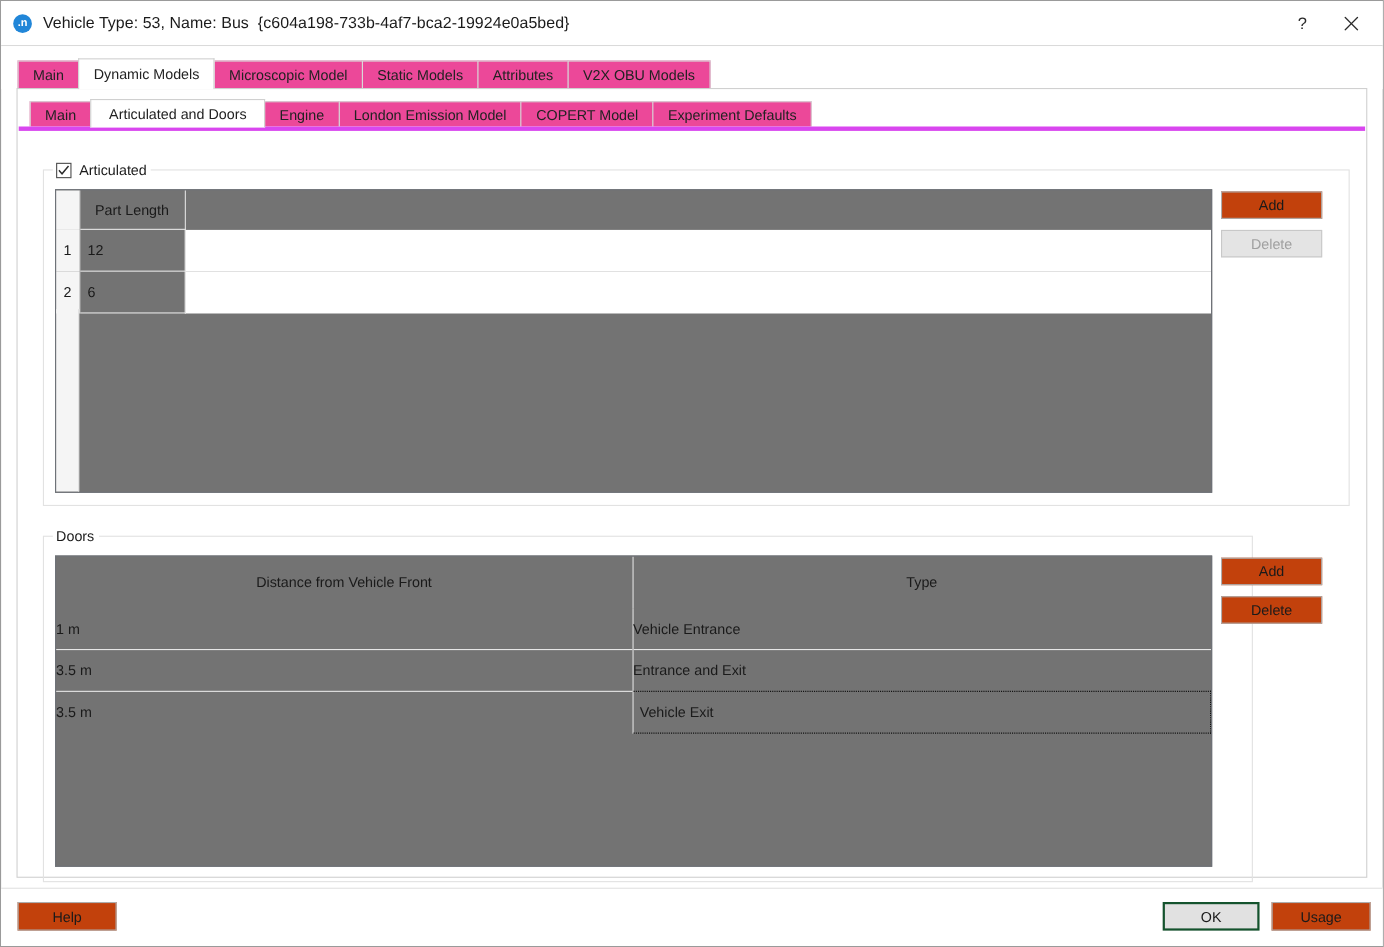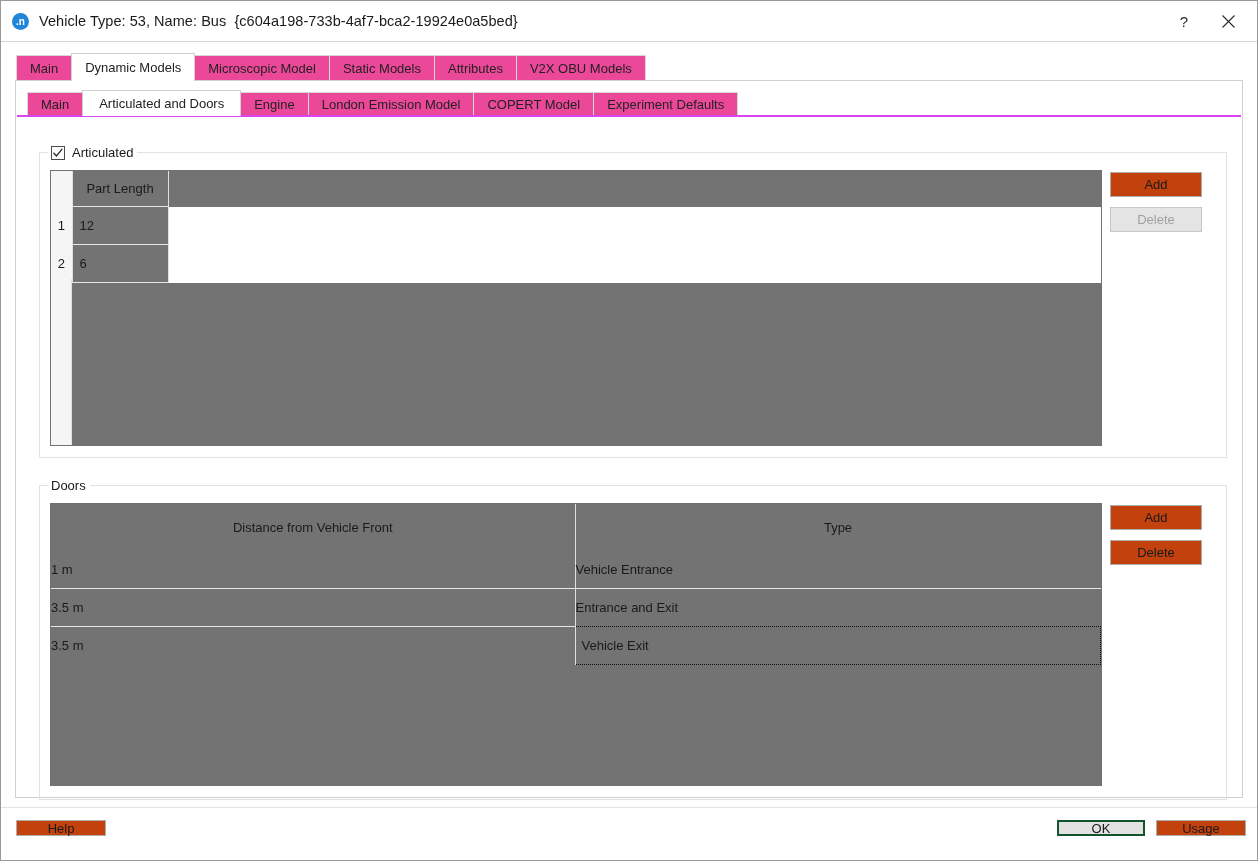--- a/index.html
+++ b/index.html
@@ -144,21 +144,21 @@
     display: flex;
     align-items: flex-end;
     height: 25px;
     box-sizing: content-box;
   }
   .inner-tabs .tab { height: 24px; line-height: 24px; font-size: 13px; }
   .inner-tabs .tab.selected { height: 26px; line-height: 26px; padding: 0 16px; }
 
   .inner-panel {
     flex: 1 1 auto;
-    border-top: 2px solid #d946ef;
+    border-top: 4px solid #d946ef;
     margin: -1px 1px 1px 1px;
     background: #ffffff;
     position: relative;
     min-height: 0;
     padding: 0;
   }
 
   
   .groupbox {
     position: absolute;
@@ -309,21 +309,21 @@
   .bottom-bar {
     flex: 0 0 52px;
     height: 52px;
     border-top: 1px solid #e2e2e2;
     margin-top: 9px;
     position: relative;
     background: #ffffff;
   }
   .bottom-bar .btn {
     position: absolute;
-    height: 16px;
+    height: 26px;
     top: 12px;
   }
   .btn-help   { left: 15px;  width: 90px; }
   .btn-ok     { left: 1056px; width: 88px; border: 2px solid #14532d; background: #e1e1e1; }
   .btn-cancel { left: 1155px; width: 90px; }
 </style>
 </head>
 <body>
 
 <div class="window">
@@ -403,21 +403,21 @@
                 <td class="filler"></td>
               </tr>
             </tbody>
           </table>
         </div>
 
         <div class="btn side-btn" style="left:1070px; top:19px;">Add</div>
         <div class="btn side-btn disabled" style="left:1070px; top:54px;">Delete</div>
       </div>
 
-      <div class="groupbox" style="left:22px; top:368px; width:1188px; height:315px;">
+      <div class="groupbox" style="left:22px; top:368px; width:1100px; height:315px;">
         <div class="group-legend">
           <span>Doors</span>
         </div>
 
         <div class="table-wrap" style="left:10px; top:17px; width:1052px; height:283px;">
           <table class="grid doors-table">
             <colgroup>
                 <col class="c1">
                 <col class="c2">
               </colgroup>

